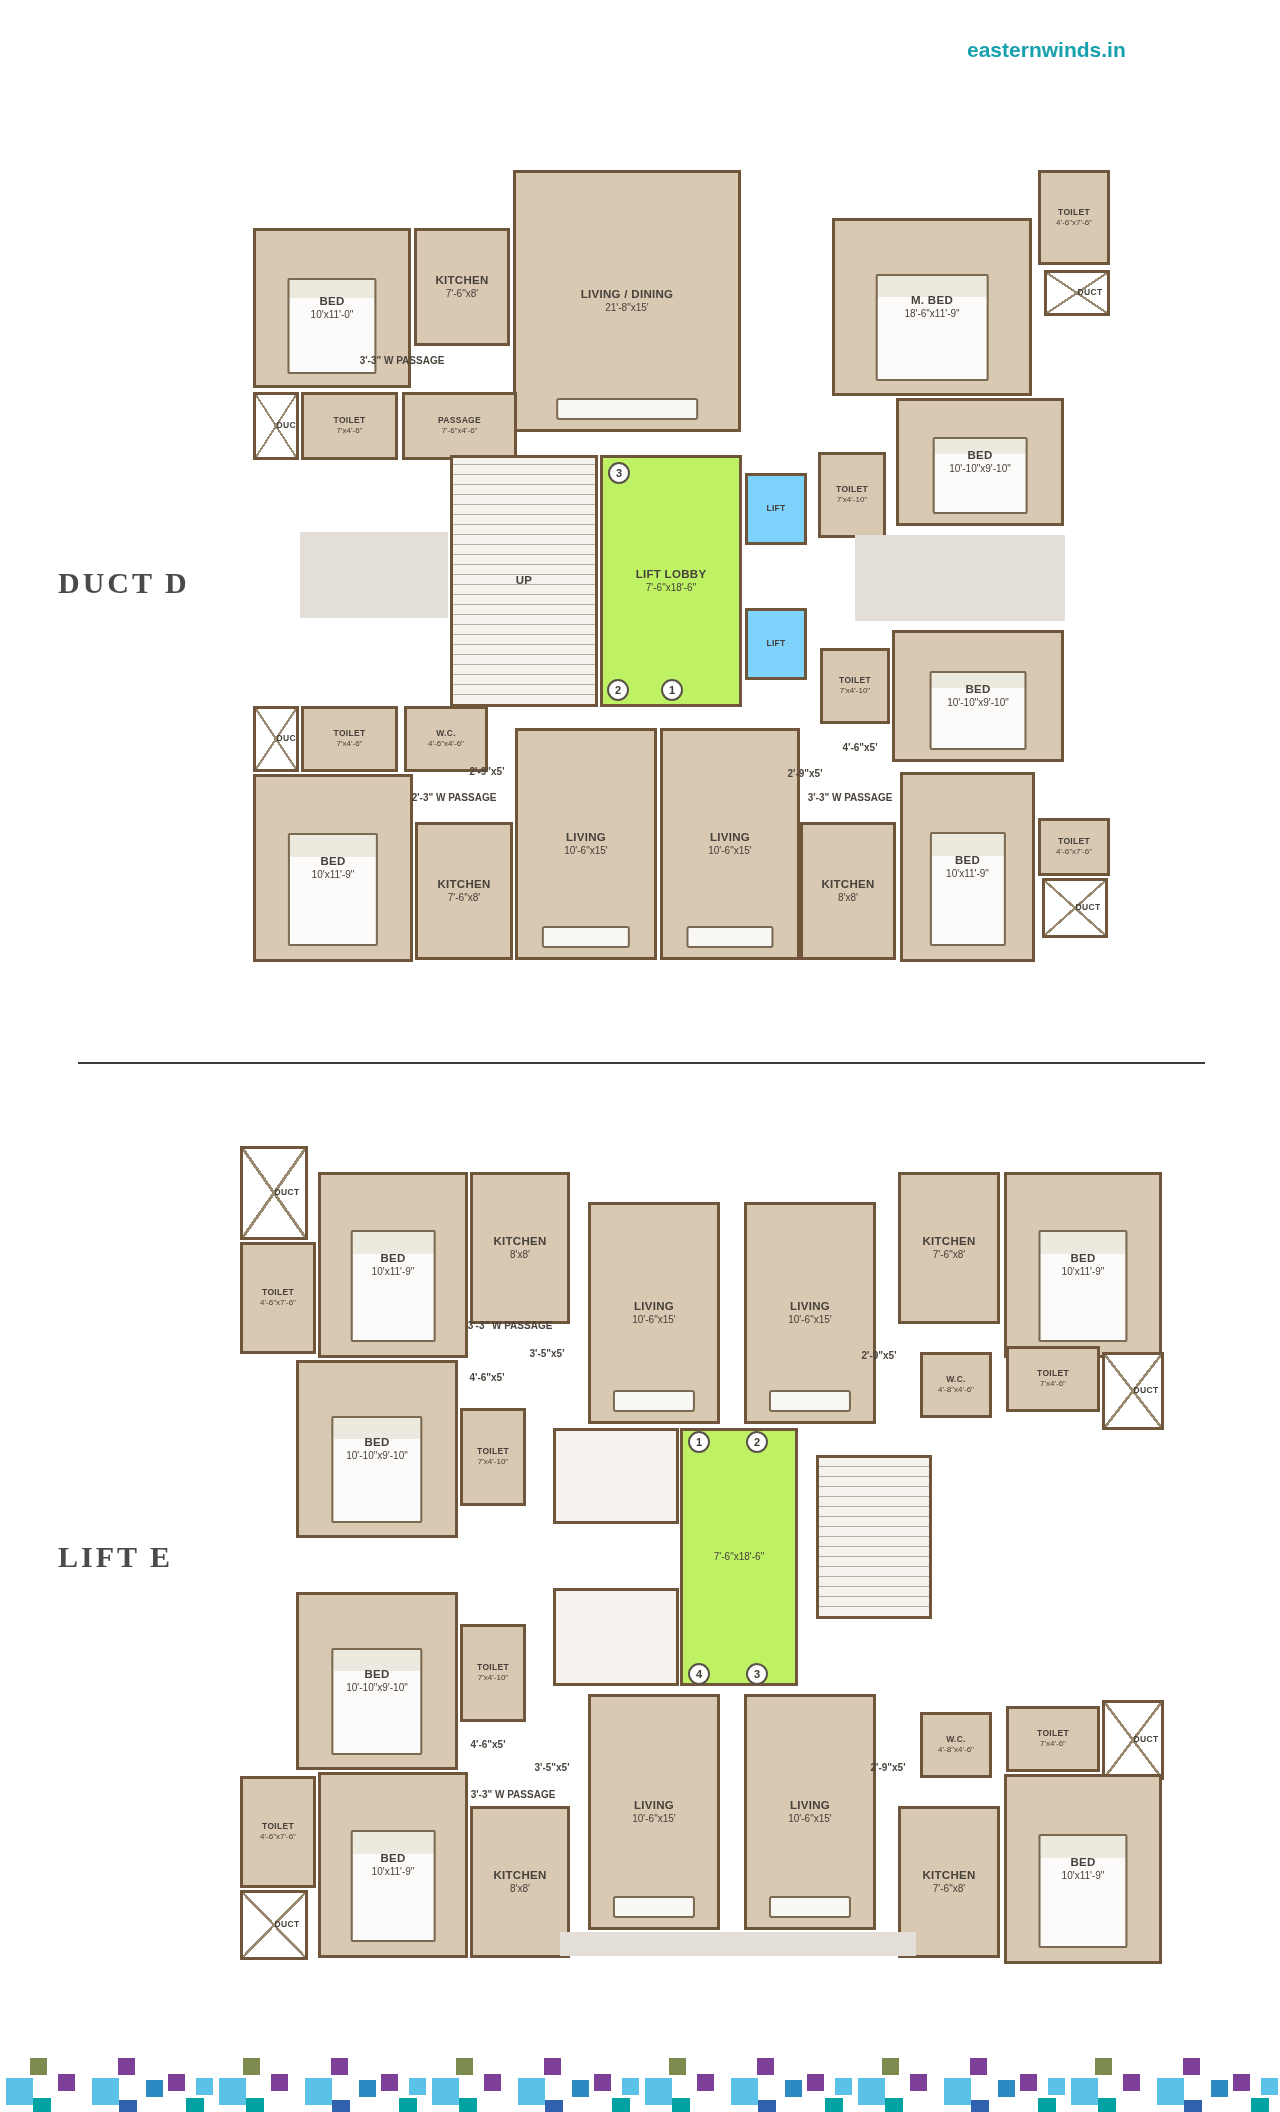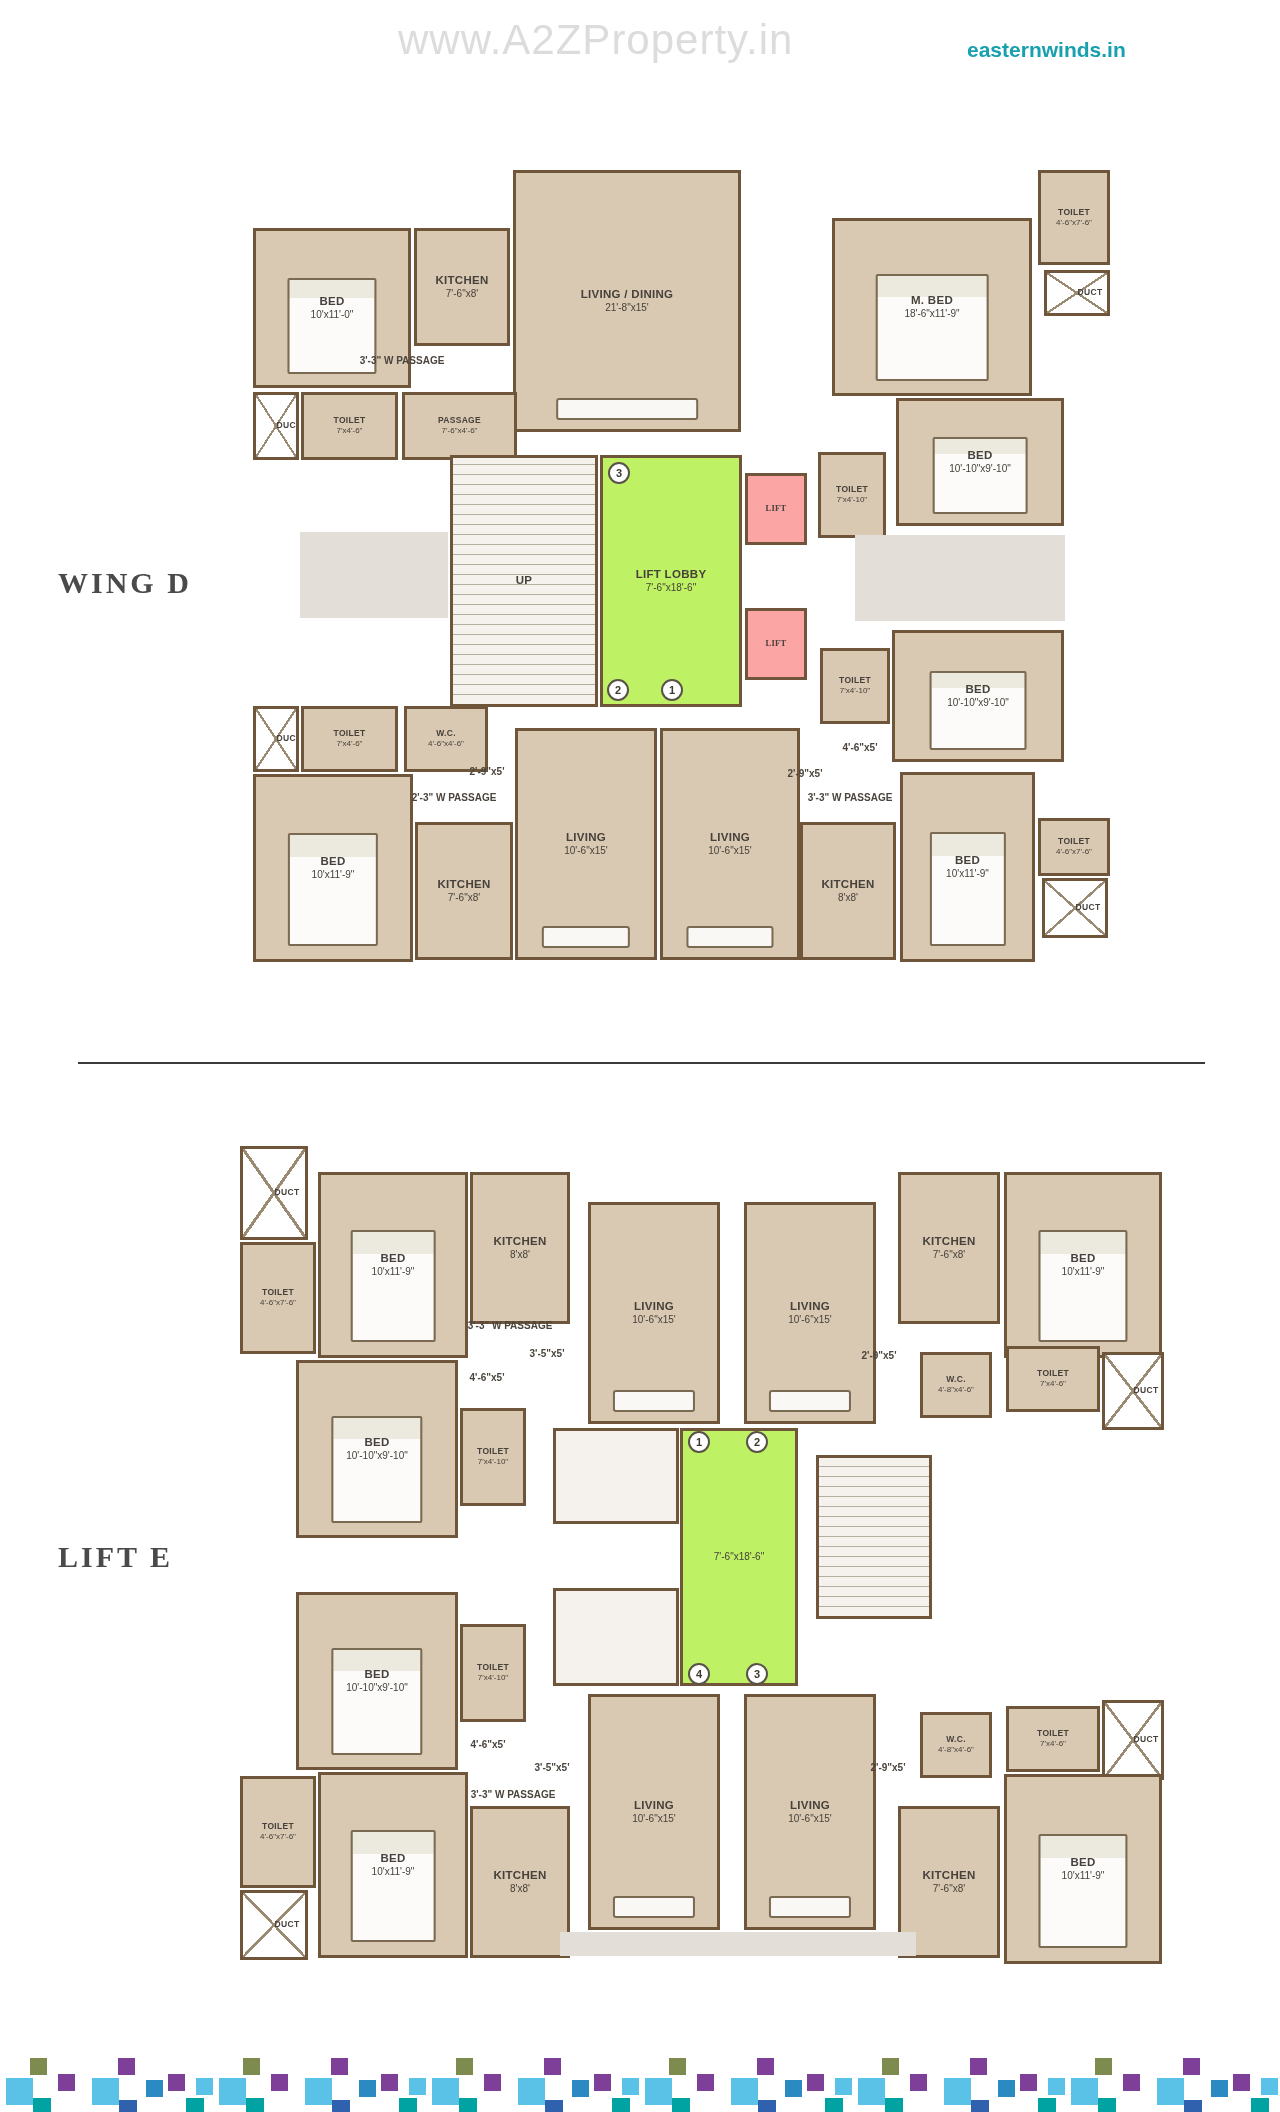--- a/index.html
+++ b/index.html
@@ -27,47 +27,46 @@
   .rname{font-weight:bold;font-size:11.5px;letter-spacing:.3px;line-height:1.15;z-index:2;}
   .rdims{font-size:10px;line-height:1.2;z-index:2;}
   .sm .rname{font-size:8.5px;}
   .sm .rdims{font-size:8px;}
   .t-duct{background-color:#ffffff;background-image:
       linear-gradient(to top right,transparent 48.5%,#9a8a71 48.5%,#9a8a71 51.5%,transparent 51.5%),
       linear-gradient(to bottom right,transparent 48.5%,#9a8a71 48.5%,#9a8a71 51.5%,transparent 51.5%); padding-left: 26px;}
   .t-core{background:#f5f2ed;}
   .t-lobby{background:#bef264;}
   .t-stairs{background:repeating-linear-gradient(0deg,#f5f2ed 0 9px,#b6ae9f 9px 10px);}
-  .t-lift{background:#fca5a5;font-family:Liberation Serif, serif;}
+  .t-lift{background:#7dd3fc;}
   .t-gray{background:#e3dfd8;border:none;z-index:0;}
   .t-text{background:none;border:none;font-size:10px;font-weight:bold;color:#4a443c;
           white-space:nowrap;z-index:5;justify-content:center;}
   .furn-bed{position:absolute;left:50%;transform:translateX(-50%);bottom:7%;width:56%;height:60%;
             background:linear-gradient(180deg,#eceade 0 20%,#fcfbf9 20%);
             border:2px solid #7a6a52;border-radius:2px;z-index:1;}
   .furn-sofa{position:absolute;left:50%;transform:translateX(-50%);bottom:9px;width:62%;height:18px;
              background:#faf8f5;border:2px solid #7a6a52;border-radius:3px;z-index:1;}
   .marker{position:absolute;width:22px;height:22px;border-radius:50%;border:2px solid #5a5248;
           background:#ffffff;display:flex;align-items:center;justify-content:center;
           font-size:11px;font-weight:bold;color:#3e3930;z-index:6;box-sizing:border-box;}
   .wing-label{position:absolute;font-family:"Liberation Serif","DejaVu Serif",serif;
               font-weight:bold;font-size:30px;color:#4a4a4a;letter-spacing:3px;z-index:7;}
   .divider{position:absolute;left:78px;top:1062px;width:1127px;height:2px;background:#3a3a3a;}
   .mosaic-cell{position:absolute;z-index:4;}
 </style>
 </head>
 <body>
 
 <div class="page">
-  <div class="wm-top">www.A2ZProperty.in</div>
   <a class="site" href="#">easternwinds.in</a>
 
 
   <div id="wings">
-      <div class="wing-label" style="left: 58px; top: 566px;">WING D</div>
+      <div class="wing-label" style="left: 58px; top: 566px;">DUCT D</div>
       <div class="room t-room" style="left: 253px; top: 228px; width: 158px; height: 160px;">
         <div class="furn-bed"></div>
         <div class="rname">BED</div>
         <div class="rdims">10'x11'-0"</div>
       </div>
       <div class="room t-room" style="left: 414px; top: 228px; width: 96px; height: 118px;">
         <div class="rname">KITCHEN</div>
         <div class="rdims">7'-6"x8'</div>
       </div>
       <div class="room t-room" style="left: 513px; top: 170px; width: 228px; height: 262px;">

